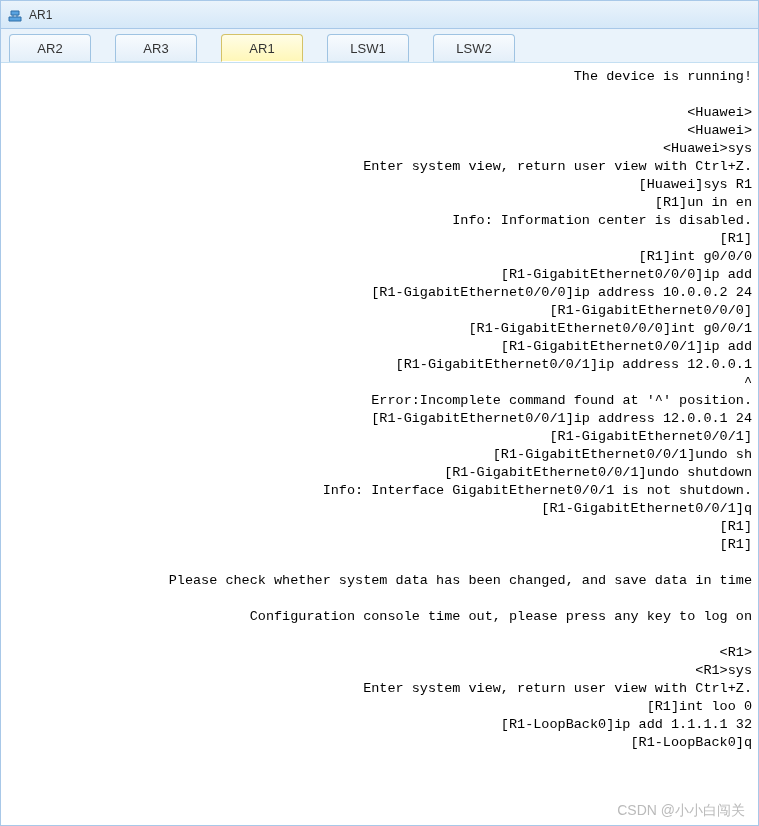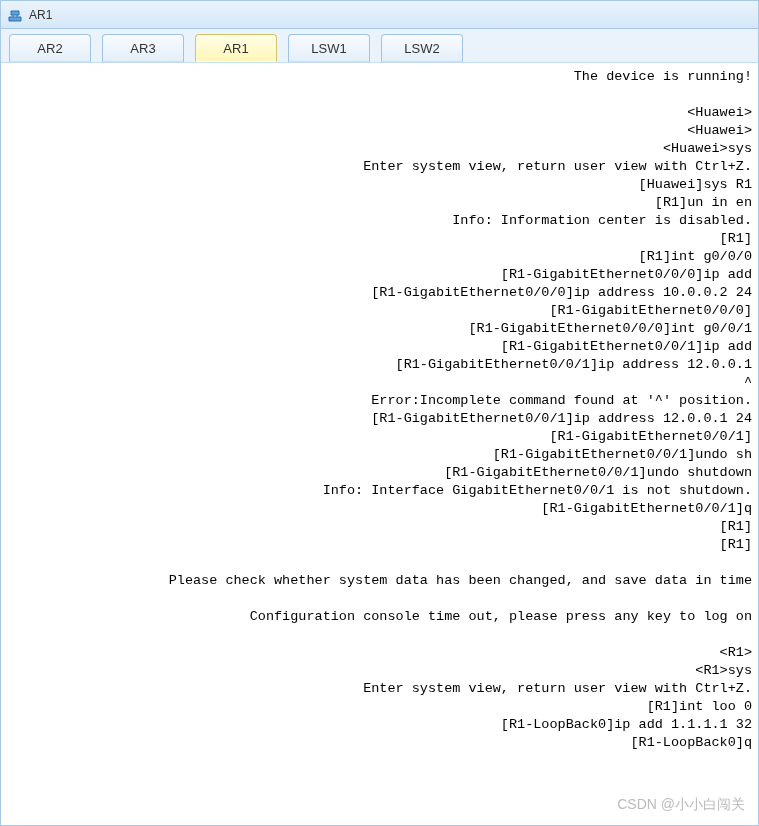--- a/index.html
+++ b/index.html
@@ -29,21 +29,21 @@
     font-size: 12px;
     color: #333;
   }
   .tabbar {
     height: 34px;
     background: #eaf3fb;
     border-bottom: 1px solid #c4dff2;
     display: flex;
     align-items: flex-end;
     padding: 0 8px;
-    gap: 11px;
+    gap: 24px;
   }
   .tab {
     height: 28px;
     min-width: 82px;
     padding: 0 14px;
     background: linear-gradient(#f8fbfe, #e4eff9);
     border: 1px solid #9fc3e2;
     border-bottom: 1px solid #c4dff2;
     border-radius: 4px 4px 0 0;
     display: flex;
@@ -69,21 +69,21 @@
     white-space: pre;
     height: calc(826px - 28px - 34px - 2px);
     overflow: hidden;
     border-top: 1px solid #fff;
     position: relative;
     text-align: right;
   }
   .watermark {
     position: absolute;
     right: 14px;
-    bottom: 12px;
+    bottom: 6px;
     color: rgba(130,130,130,0.55);
     font-family: "Segoe UI", sans-serif;
     font-size: 14px;
     pointer-events: none;
   }
 </style>
 </head>
 <body>
 
 <div class="titlebar">

